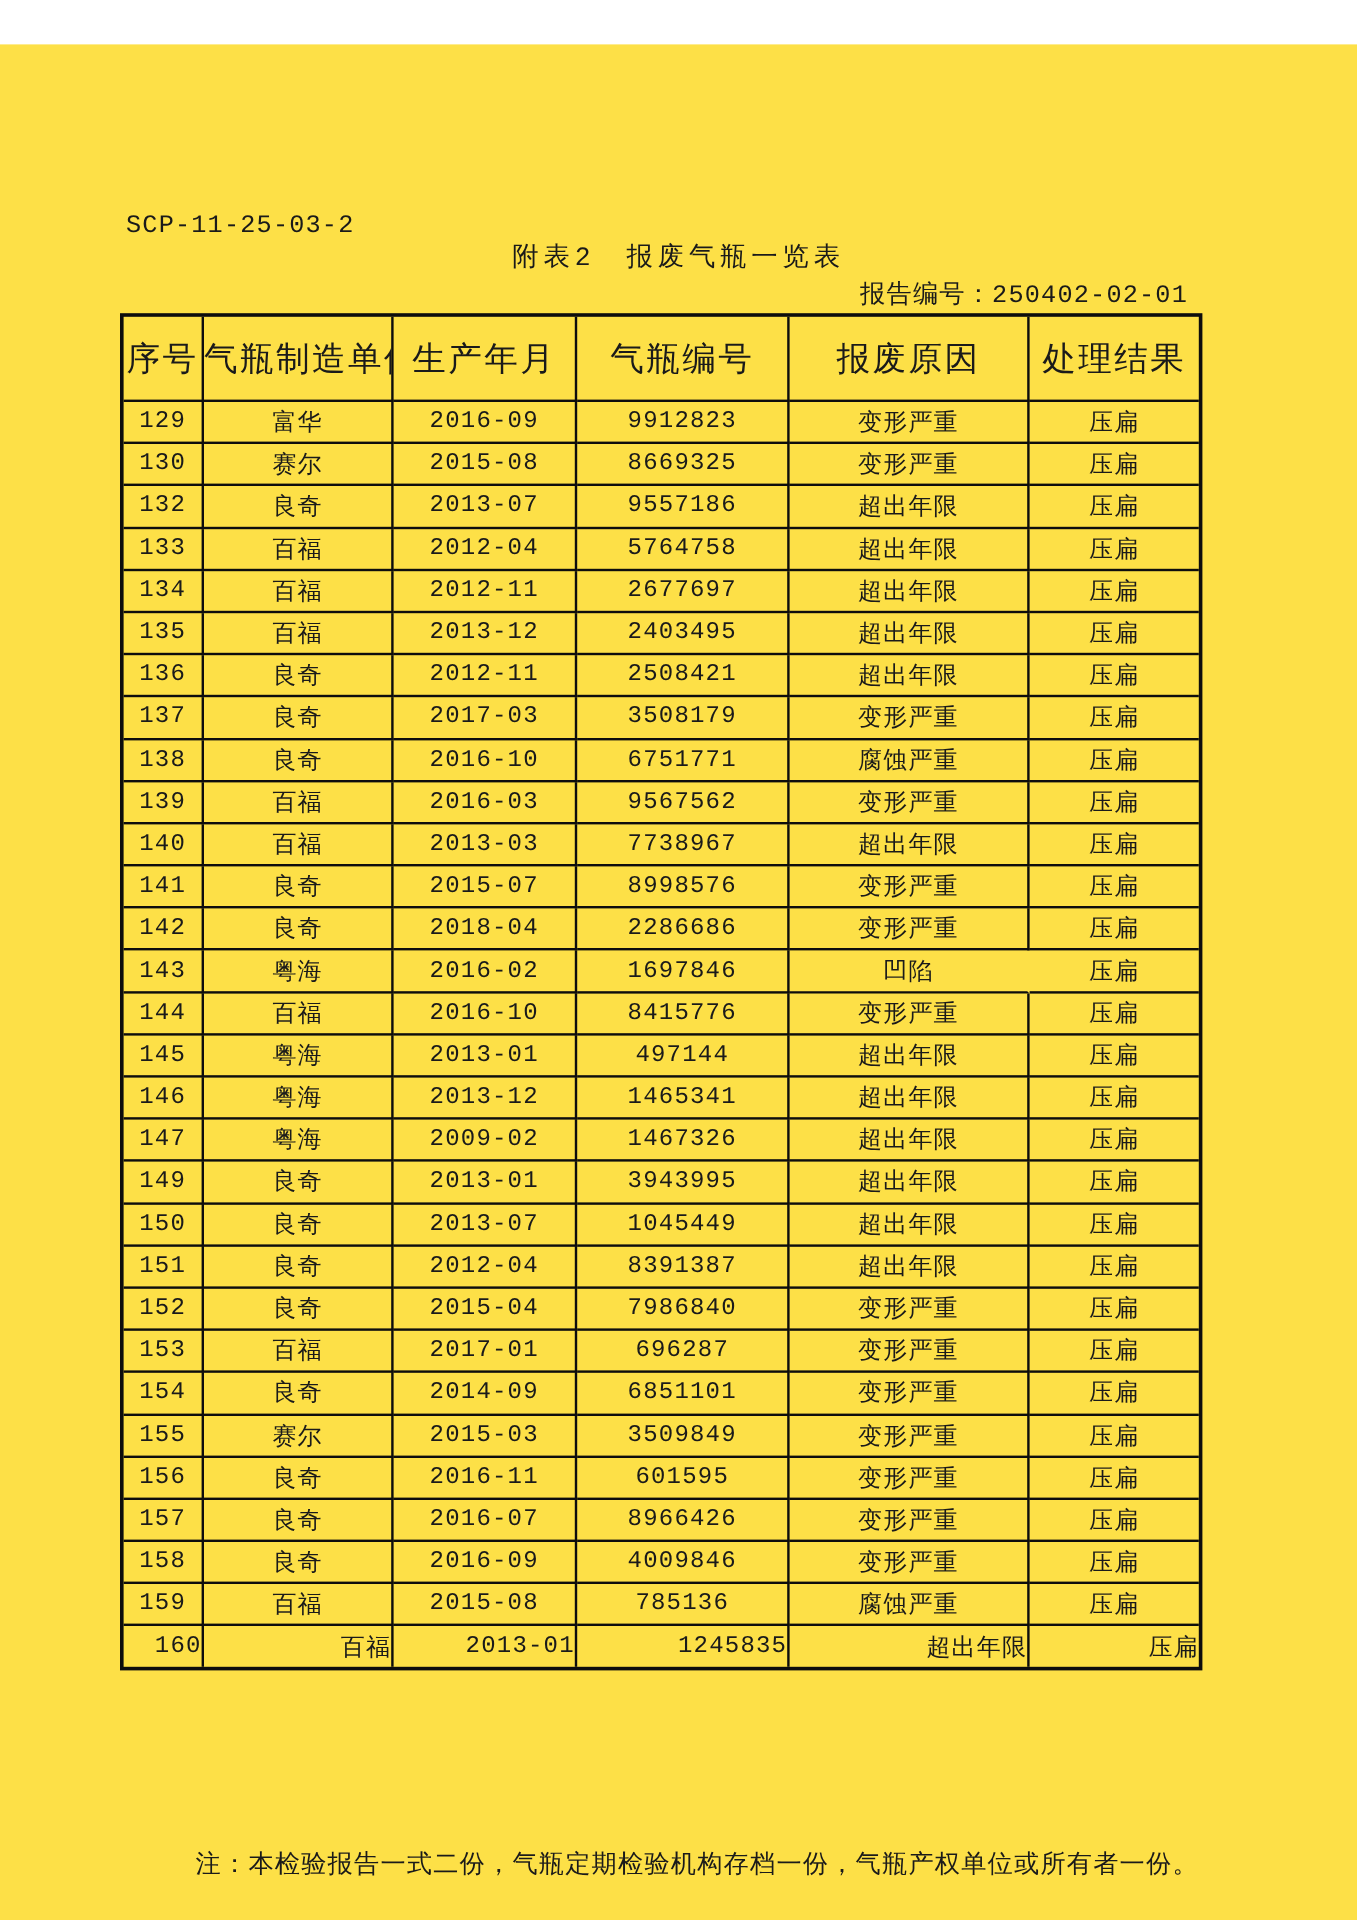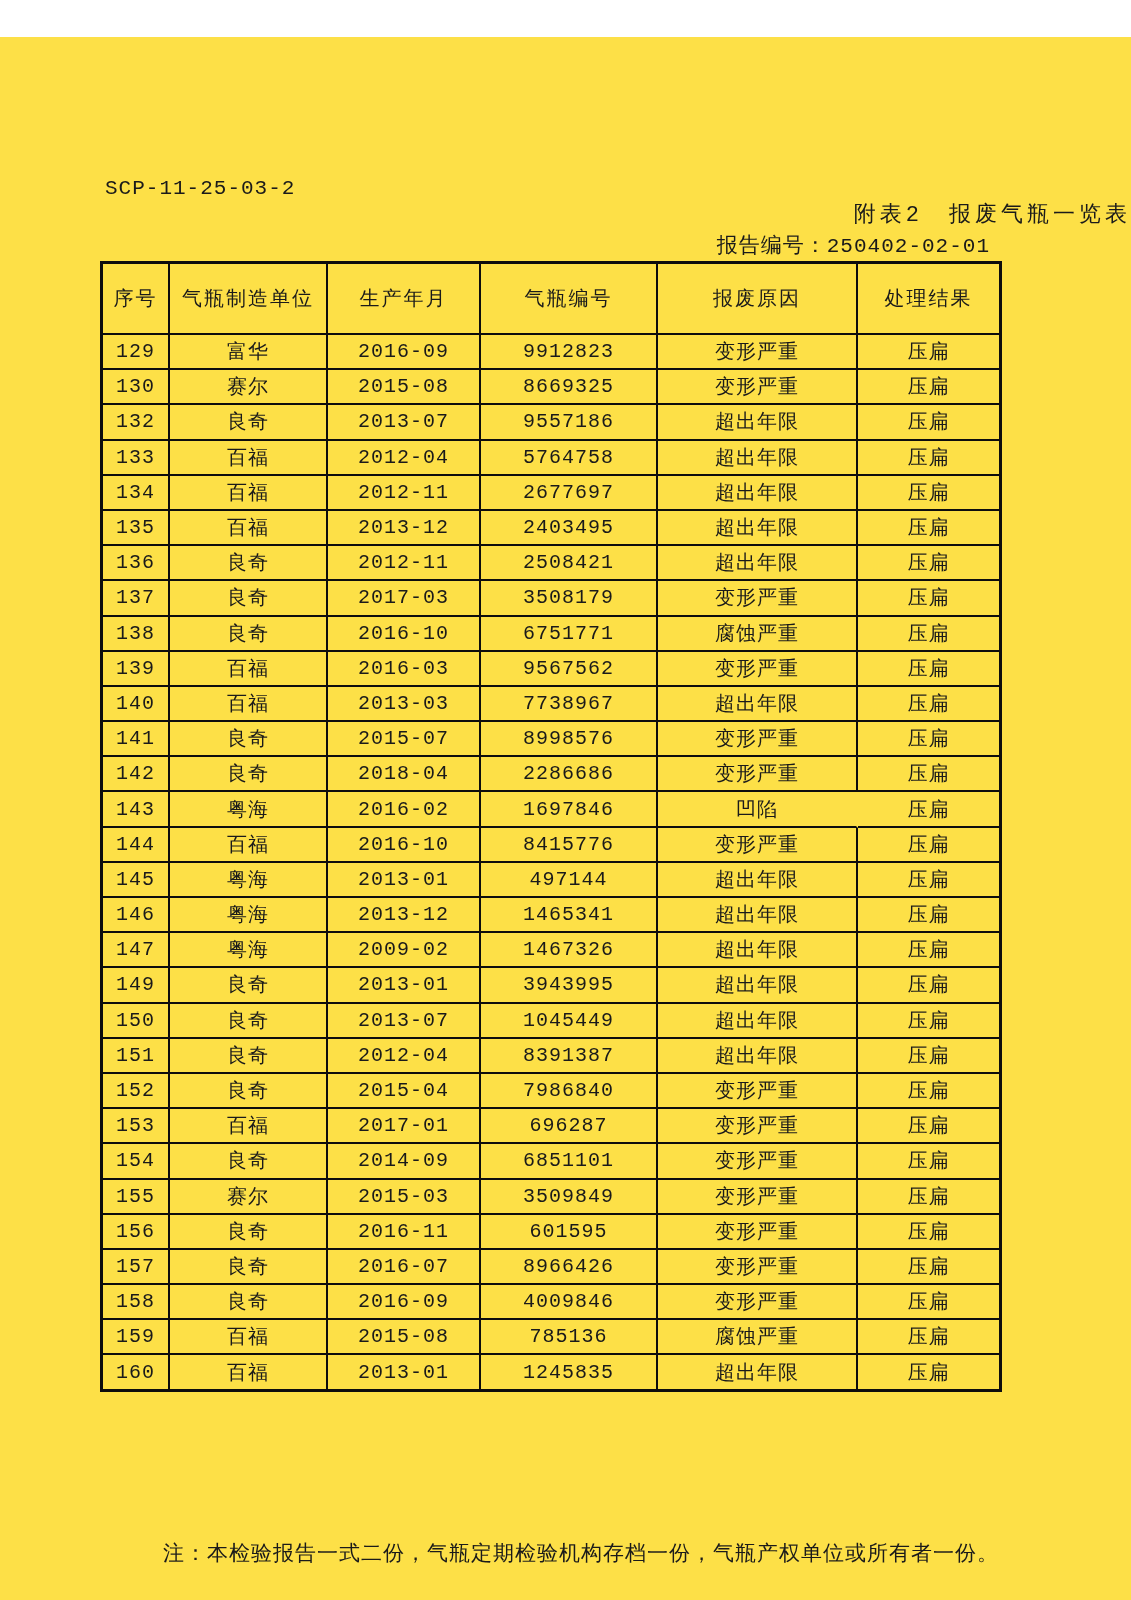--- a/index.html
+++ b/index.html
@@ -19,21 +19,21 @@
     top: 140px;
     font-size: 21px;
     letter-spacing: 1px;
     white-space: nowrap;
   }
   .title {
     position: absolute;
     left: 0;
     top: 162px;
     width: 1131px;
-    text-align: right;
+    text-align: center;
     font-size: 22px;
     letter-spacing: 4px;
     white-space: nowrap;
   }
   .report-line {
     position: absolute;
     top: 194px;
     right: 141px;
     font-size: 21px;
     letter-spacing: 1px;
@@ -55,24 +55,24 @@
     border-bottom: 2px solid #0d0d0d;
     padding: 0;
     text-align: center;
     vertical-align: middle;
     font-weight: normal;
     overflow: hidden;
     white-space: nowrap;
   }
   table.cyl-table th:last-child,
   table.cyl-table td:last-child { border-right: none; }
-  table.cyl-table tbody tr:last-child td { border-bottom: none; }
+  table.cyl-table tbody tr:last-child td { border-bottom: none; text-align: right; }
   table.cyl-table thead th {
     height: 69px;
-    font-size: 20px;
+    font-size: 28px;
     letter-spacing: 2px;
   }
   table.cyl-table tbody td {
     height: 33.2px;
     font-size: 20px;
     letter-spacing: 1px;
   }
   
   table.cyl-table tbody tr:nth-child(14) td:nth-child(5) { border-right-color: transparent; }
   .note {

